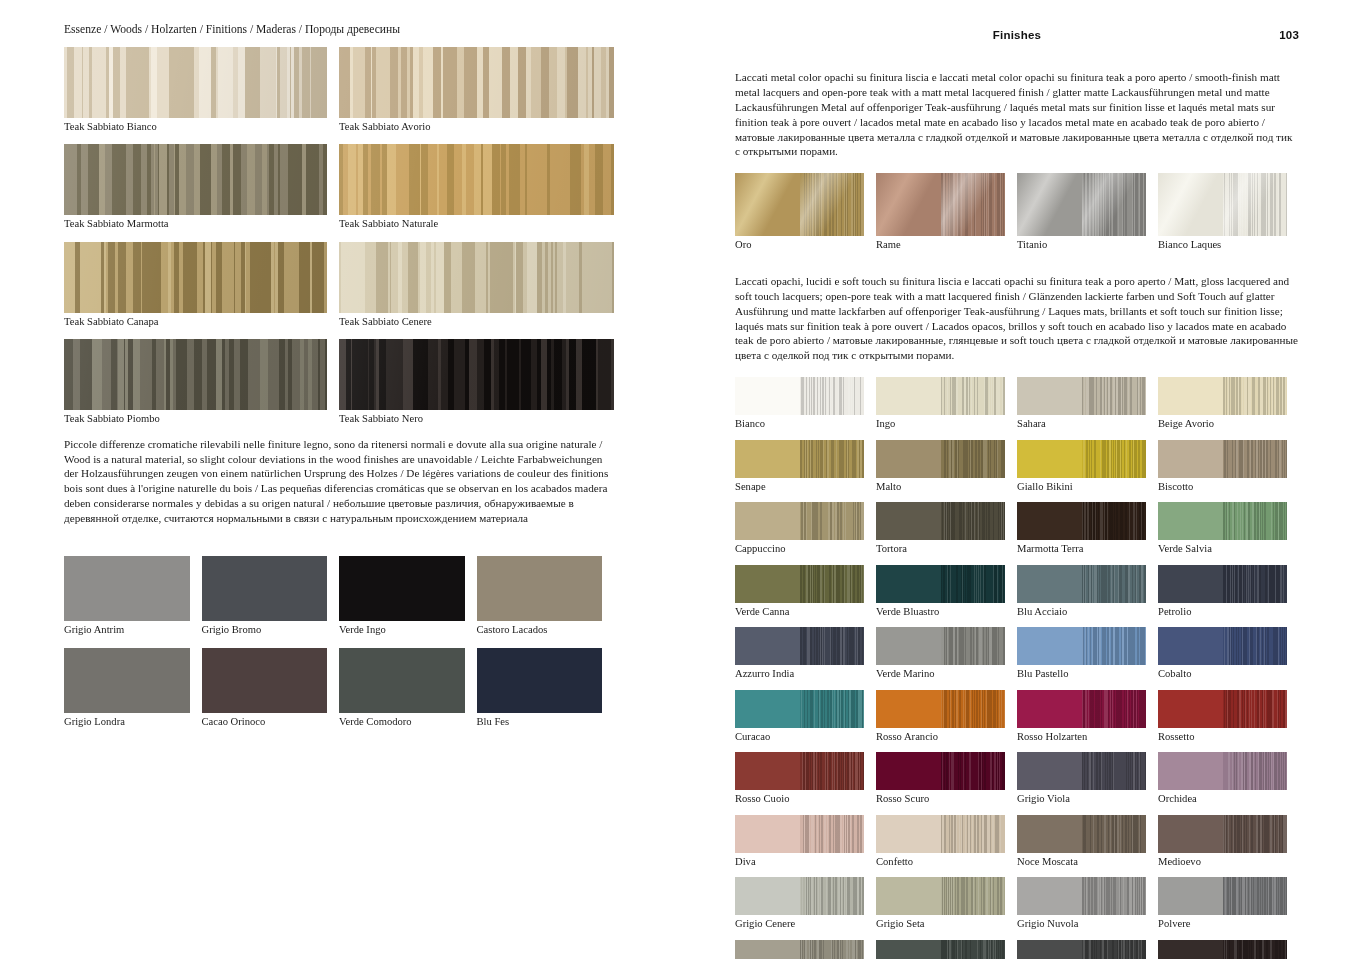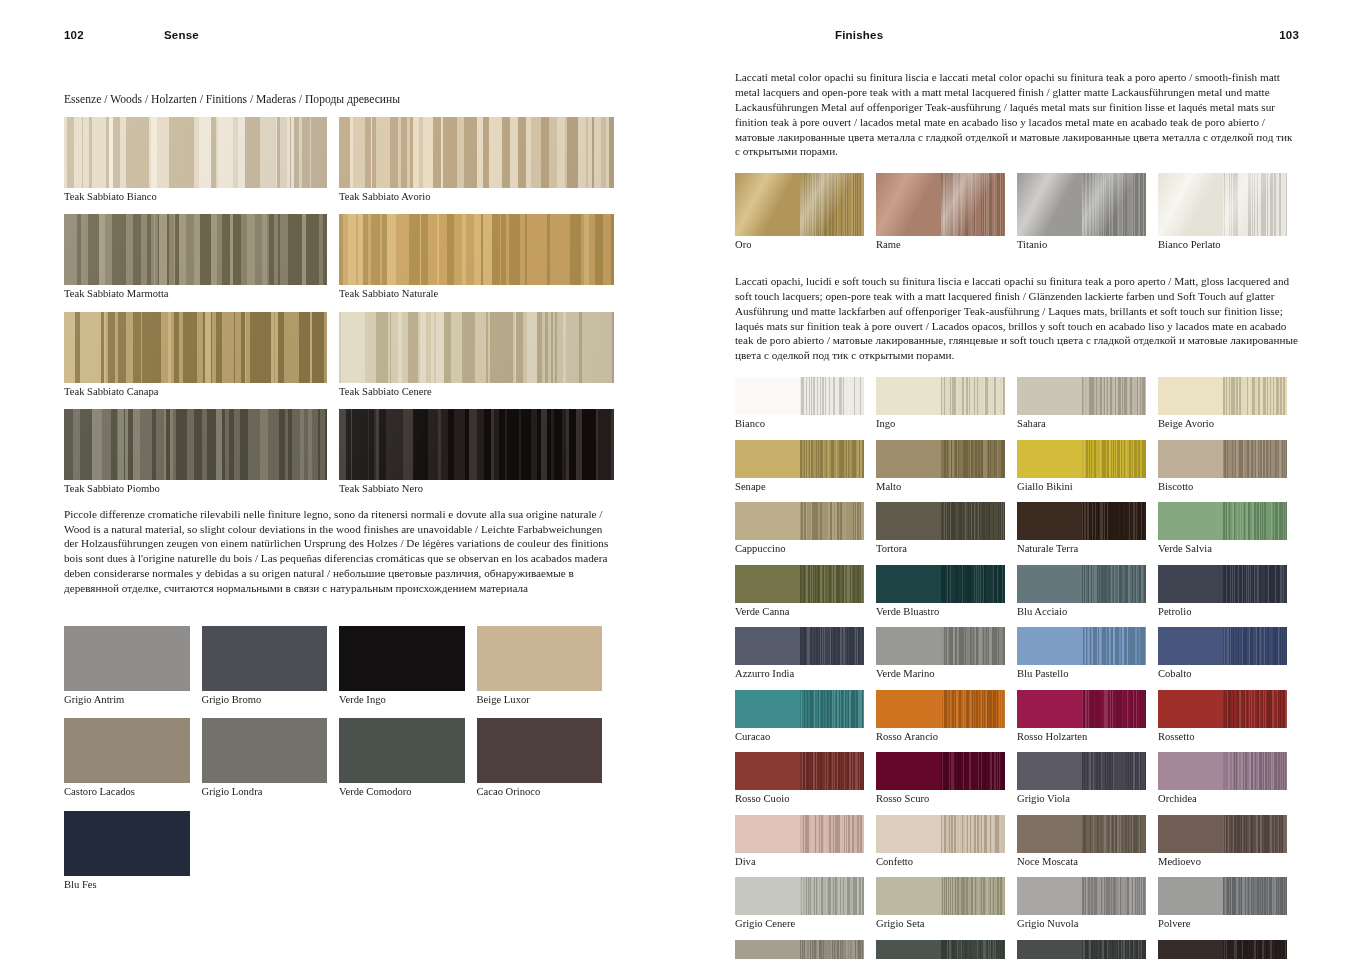--- a/index.html
+++ b/index.html
@@ -18,21 +18,21 @@
 
   
   .runhead{
     height:70px;display:flex;align-items:center;
     font-family:"Liberation Sans", sans-serif;
     font-weight:bold;font-size:11.5px;letter-spacing:.2px;
     color:#111;
   }
   .runhead .folio{width:100px;}
   .runhead .title{flex:1;text-align:left;}
-  .runhead.right .title{flex:1;text-align:left;padding-right:0;}
+  .runhead.right .title{flex:1;text-align:center;padding-right:0;}
   .runhead.right .folio{width:100px;text-align:right;}
 
   
   .section-label{
     font-size:11.6px;line-height:1.35;margin:0 0 9px 0;
   }
   .para{
     font-size:11.2px;line-height:1.33;text-align:left;margin:0;
     hyphens:none;
   }
@@ -76,24 +76,20 @@
   .gap-m{height:22px;}
   .gap-l{height:30px;}
 </style>
 </head>
 <body>
 
 <div class="spread">
 
   <div class="page page-left">
 
-    <div class="runhead">
-      <span class="folio">102</span>
-      <span class="title">Sense</span>
-    </div>
 
     <div class="gap-m"></div>
 
     <p class="section-label">Essenze / Woods / Holzarten / Finitions / Maderas / Породы древесины</p>
 
     <div class="grid wood-grid">
         <div class="cell">
           <div class="wood-chip" style="background: linear-gradient(90deg, rgb(230, 220, 201) 0%, rgb(230, 220, 201) 1.03%, rgb(203, 189, 162) 1.03%, rgb(203, 189, 162) 3.3%, rgb(203, 189, 162) 3.3%, rgb(203, 189, 162) 3.83%, rgb(230, 220, 201) 3.83%, rgb(230, 220, 201) 6.69%, rgb(203, 189, 162) 6.69%, rgb(203, 189, 162) 7.4%, rgb(230, 220, 201) 7.4%, rgb(230, 220, 201) 9.61%, rgb(203, 189, 162) 9.61%, rgb(203, 189, 162) 10.82%, rgb(230, 220, 201) 10.82%, rgb(230, 220, 201) 13.76%, rgb(230, 220, 201) 13.76%, rgb(230, 220, 201) 15.98%, rgb(203, 189, 162) 15.98%, rgb(203, 189, 162) 17.07%, rgb(242, 235, 221) 17.07%, rgb(242, 235, 221) 18.79%, rgb(203, 189, 162) 18.79%, rgb(203, 189, 162) 19.49%, rgb(203, 189, 162) 19.49%, rgb(203, 189, 162) 21.29%, rgb(230, 220, 201) 21.29%, rgb(230, 220, 201) 23.7%, rgb(203, 189, 162) 23.7%, rgb(203, 189, 162) 26.65%, rgb(203, 189, 162) 26.65%, rgb(203, 189, 162) 29.6%, rgb(203, 189, 162) 29.6%, rgb(203, 189, 162) 32.33%, rgb(230, 220, 201) 32.33%, rgb(230, 220, 201) 33.14%, rgb(242, 235, 221) 33.14%, rgb(242, 235, 221) 35.47%, rgb(230, 220, 201) 35.47%, rgb(230, 220, 201) 37.58%, rgb(230, 220, 201) 37.58%, rgb(230, 220, 201) 39.92%, rgb(203, 189, 162) 39.92%, rgb(203, 189, 162) 42.59%, rgb(203, 189, 162) 42.59%, rgb(203, 189, 162) 45.41%, rgb(203, 189, 162) 45.41%, rgb(203, 189, 162) 46.48%, rgb(203, 189, 162) 46.48%, rgb(203, 189, 162) 47.31%, rgb(203, 189, 162) 47.31%, rgb(203, 189, 162) 49.37%, rgb(230, 220, 201) 49.37%, rgb(230, 220, 201) 51.22%, rgb(242, 235, 221) 51.22%, rgb(242, 235, 221) 52.51%, rgb(242, 235, 221) 52.51%, rgb(242, 235, 221) 55.43%, rgb(242, 235, 221) 55.43%, rgb(242, 235, 221) 55.86%, rgb(203, 189, 162) 55.86%, rgb(203, 189, 162) 57.75%, rgb(230, 220, 201) 57.75%, rgb(230, 220, 201) 58.52%, rgb(242, 235, 221) 58.52%, rgb(242, 235, 221) 60.71%, rgb(242, 235, 221) 60.71%, rgb(242, 235, 221) 63.01%, rgb(242, 235, 221) 63.01%, rgb(242, 235, 221) 64.14%, rgb(230, 220, 201) 64.14%, rgb(230, 220, 201) 65.97%, rgb(242, 235, 221) 65.97%, rgb(242, 235, 221) 68.71%, rgb(203, 189, 162) 68.71%, rgb(203, 189, 162) 71.49%, rgb(203, 189, 162) 71.49%, rgb(203, 189, 162) 74.49%, rgb(230, 220, 201) 74.49%, rgb(230, 220, 201) 77.48%, rgb(230, 220, 201) 77.48%, rgb(230, 220, 201) 79.91%, rgb(230, 220, 201) 79.91%, rgb(230, 220, 201) 80.44%, rgb(242, 235, 221) 80.44%, rgb(242, 235, 221) 81.09%, rgb(203, 189, 162) 81.09%, rgb(203, 189, 162) 81.68%, rgb(203, 189, 162) 81.68%, rgb(203, 189, 162) 82.23%, rgb(230, 220, 201) 82.23%, rgb(230, 220, 201) 84.69%, rgb(242, 235, 221) 84.69%, rgb(242, 235, 221) 85.9%, rgb(203, 189, 162) 85.9%, rgb(203, 189, 162) 86.31%, rgb(242, 235, 221) 86.31%, rgb(242, 235, 221) 87.28%, rgb(203, 189, 162) 87.28%, rgb(203, 189, 162) 89.25%, rgb(230, 220, 201) 89.25%, rgb(230, 220, 201) 90.59%, rgb(203, 189, 162) 90.59%, rgb(203, 189, 162) 93.41%, rgb(230, 220, 201) 93.41%, rgb(230, 220, 201) 93.97%, rgb(203, 189, 162) 93.97%, rgb(203, 189, 162) 94.81%, rgb(203, 189, 162) 94.81%, rgb(203, 189, 162) 97.61%, rgb(203, 189, 162) 97.61%, rgb(203, 189, 162) 100%) rgb(230, 220, 201);">
             <div style="position: absolute; inset: 0px; background: linear-gradient(100deg, rgba(255, 255, 255, 0.1), rgba(255, 255, 255, 0) 40%, rgba(0, 0, 0, 0.07));"></div>
           </div>
@@ -155,38 +151,34 @@
         </div>
         <div class="cell">
           <div class="fenix-chip" style="background: rgb(75, 78, 83);"></div>
           <div class="cap">Grigio Bromo</div>
         </div>
         <div class="cell">
           <div class="fenix-chip" style="background: rgb(18, 16, 17);"></div>
           <div class="cap">Verde Ingo</div>
         </div>
         <div class="cell">
-          <div class="fenix-chip" style="background: rgb(201, 180, 147);"></div>
-          <div class="cap">Beige Luxor</div>
-        </div>
-        <div class="cell">
           <div class="fenix-chip" style="background: rgb(147, 136, 117);"></div>
           <div class="cap">Castoro Lacados</div>
         </div>
         <div class="cell">
           <div class="fenix-chip" style="background: rgb(116, 114, 109);"></div>
           <div class="cap">Grigio Londra</div>
         </div>
         <div class="cell">
+          <div class="fenix-chip" style="background: rgb(78, 64, 63);"></div>
+          <div class="cap">Cacao Orinoco</div>
+        </div>
+        <div class="cell">
           <div class="fenix-chip" style="background: rgb(75, 81, 77);"></div>
           <div class="cap">Verde Comodoro</div>
-        </div>
-        <div class="cell">
-          <div class="fenix-chip" style="background: rgb(78, 64, 63);"></div>
-          <div class="cap">Cacao Orinoco</div>
         </div>
         <div class="cell">
           <div class="fenix-chip" style="background: rgb(35, 42, 60);"></div>
           <div class="cap">Blu Fes</div>
         </div>
       </div>
   </div>
 
   <div class="page page-right">
 
@@ -220,21 +212,21 @@
             <div class="half-l" style="background: linear-gradient(118deg, rgb(154, 153, 149) 0%, rgb(207, 206, 203) 34%, rgb(154, 153, 149) 62%, rgb(154, 153, 149) 100%);"></div>
             <div class="half-r" style="background-color: rgb(143, 142, 138); background-image: linear-gradient(118deg, rgba(255, 255, 255, 0) 0%, rgba(255, 255, 255, 0.45) 28%, rgba(255, 255, 255, 0) 58%), linear-gradient(90deg, rgba(255, 255, 255, 0.12) 0%, rgba(255, 255, 255, 0.12) 1.58%, rgba(0, 0, 0, 0) 1.58%, rgba(0, 0, 0, 0) 3.4%, rgba(0, 0, 0, 0.14) 3.4%, rgba(0, 0, 0, 0.14) 5.07%, rgba(255, 255, 255, 0.12) 5.07%, rgba(255, 255, 255, 0.12) 6.1%, rgba(0, 0, 0, 0.14) 6.1%, rgba(0, 0, 0, 0.14) 7%, rgba(255, 255, 255, 0.12) 7%, rgba(255, 255, 255, 0.12) 7.85%, rgba(0, 0, 0, 0.14) 7.85%, rgba(0, 0, 0, 0.14) 9.21%, rgba(0, 0, 0, 0.14) 9.21%, rgba(0, 0, 0, 0.14) 9.85%, rgba(0, 0, 0, 0.14) 9.85%, rgba(0, 0, 0, 0.14) 10.8%, rgba(255, 255, 255, 0.12) 10.8%, rgba(255, 255, 255, 0.12) 12.24%, rgba(0, 0, 0, 0) 12.24%, rgba(0, 0, 0, 0) 14.02%, rgba(0, 0, 0, 0.14) 14.02%, rgba(0, 0, 0, 0.14) 15.53%, rgba(0, 0, 0, 0.14) 15.53%, rgba(0, 0, 0, 0.14) 16.38%, rgba(0, 0, 0, 0) 16.38%, rgba(0, 0, 0, 0) 17.27%, rgba(255, 255, 255, 0.12) 17.27%, rgba(255, 255, 255, 0.12) 19%, rgba(0, 0, 0, 0.14) 19%, rgba(0, 0, 0, 0.14) 20.15%, rgba(255, 255, 255, 0.12) 20.15%, rgba(255, 255, 255, 0.12) 21.81%, rgba(0, 0, 0, 0) 21.81%, rgba(0, 0, 0, 0) 22.82%, rgba(0, 0, 0, 0.14) 22.82%, rgba(0, 0, 0, 0.14) 24.16%, rgba(0, 0, 0, 0) 24.16%, rgba(0, 0, 0, 0) 24.98%, rgba(255, 255, 255, 0.12) 24.98%, rgba(255, 255, 255, 0.12) 25.83%, rgba(0, 0, 0, 0) 25.83%, rgba(0, 0, 0, 0) 26.83%, rgba(0, 0, 0, 0.14) 26.83%, rgba(0, 0, 0, 0.14) 27.84%, rgba(0, 0, 0, 0) 27.84%, rgba(0, 0, 0, 0) 29.83%, rgba(0, 0, 0, 0) 29.83%, rgba(0, 0, 0, 0) 31.23%, rgba(0, 0, 0, 0.14) 31.23%, rgba(0, 0, 0, 0.14) 32.55%, rgba(0, 0, 0, 0.14) 32.55%, rgba(0, 0, 0, 0.14) 33.47%, rgba(255, 255, 255, 0.12) 33.47%, rgba(255, 255, 255, 0.12) 34.23%, rgba(0, 0, 0, 0) 34.23%, rgba(0, 0, 0, 0) 35.02%, rgba(0, 0, 0, 0.14) 35.02%, rgba(0, 0, 0, 0.14) 35.87%, rgba(0, 0, 0, 0) 35.87%, rgba(0, 0, 0, 0) 36.79%, rgba(255, 255, 255, 0.12) 36.79%, rgba(255, 255, 255, 0.12) 38.12%, rgba(0, 0, 0, 0.14) 38.12%, rgba(0, 0, 0, 0.14) 39.28%, rgba(0, 0, 0, 0.14) 39.28%, rgba(0, 0, 0, 0.14) 40.98%, rgba(0, 0, 0, 0.14) 40.98%, rgba(0, 0, 0, 0.14) 42.06%, rgba(255, 255, 255, 0.12) 42.06%, rgba(255, 255, 255, 0.12) 43.87%, rgba(0, 0, 0, 0.14) 43.87%, rgba(0, 0, 0, 0.14) 44.75%, rgba(0, 0, 0, 0.14) 44.75%, rgba(0, 0, 0, 0.14) 45.7%, rgba(0, 0, 0, 0) 45.7%, rgba(0, 0, 0, 0) 46.7%, rgba(255, 255, 255, 0.12) 46.7%, rgba(255, 255, 255, 0.12) 47.39%, rgba(255, 255, 255, 0.12) 47.39%, rgba(255, 255, 255, 0.12) 48.27%, rgba(0, 0, 0, 0.14) 48.27%, rgba(0, 0, 0, 0.14) 49.61%, rgba(0, 0, 0, 0.14) 49.61%, rgba(0, 0, 0, 0.14) 50.89%, rgba(0, 0, 0, 0.14) 50.89%, rgba(0, 0, 0, 0.14) 52.15%, rgba(0, 0, 0, 0.14) 52.15%, rgba(0, 0, 0, 0.14) 52.64%, rgba(0, 0, 0, 0.14) 52.64%, rgba(0, 0, 0, 0.14) 53.37%, rgba(0, 0, 0, 0.14) 53.37%, rgba(0, 0, 0, 0.14) 54.1%, rgba(0, 0, 0, 0) 54.1%, rgba(0, 0, 0, 0) 55.54%, rgba(255, 255, 255, 0.12) 55.54%, rgba(255, 255, 255, 0.12) 57.08%, rgba(0, 0, 0, 0.14) 57.08%, rgba(0, 0, 0, 0.14) 57.71%, rgba(0, 0, 0, 0) 57.71%, rgba(0, 0, 0, 0) 59.67%, rgba(0, 0, 0, 0) 59.67%, rgba(0, 0, 0, 0) 60.53%, rgba(0, 0, 0, 0) 60.53%, rgba(0, 0, 0, 0) 62.48%, rgba(255, 255, 255, 0.12) 62.48%, rgba(255, 255, 255, 0.12) 63.93%, rgba(0, 0, 0, 0.14) 63.93%, rgba(0, 0, 0, 0.14) 65.56%, rgba(0, 0, 0, 0) 65.56%, rgba(0, 0, 0, 0) 66.83%, rgba(0, 0, 0, 0) 66.83%, rgba(0, 0, 0, 0) 67.72%, rgba(0, 0, 0, 0.14) 67.72%, rgba(0, 0, 0, 0.14) 68.54%, rgba(0, 0, 0, 0.14) 68.54%, rgba(0, 0, 0, 0.14) 70.37%, rgba(0, 0, 0, 0) 70.37%, rgba(0, 0, 0, 0) 72.17%, rgba(0, 0, 0, 0) 72.17%, rgba(0, 0, 0, 0) 73.53%, rgba(0, 0, 0, 0) 73.53%, rgba(0, 0, 0, 0) 74.6%, rgba(0, 0, 0, 0) 74.6%, rgba(0, 0, 0, 0) 75.93%, rgba(0, 0, 0, 0) 75.93%, rgba(0, 0, 0, 0) 77.89%, rgba(255, 255, 255, 0.12) 77.89%, rgba(255, 255, 255, 0.12) 79.83%, rgba(0, 0, 0, 0.14) 79.83%, rgba(0, 0, 0, 0.14) 80.35%, rgba(0, 0, 0, 0.14) 80.35%, rgba(0, 0, 0, 0.14) 81.94%, rgba(255, 255, 255, 0.12) 81.94%, rgba(255, 255, 255, 0.12) 83.07%, rgba(0, 0, 0, 0.14) 83.07%, rgba(0, 0, 0, 0.14) 85.02%, rgba(0, 0, 0, 0.14) 85.02%, rgba(0, 0, 0, 0.14) 87.01%, rgba(0, 0, 0, 0.14) 87.01%, rgba(0, 0, 0, 0.14) 87.54%, rgba(0, 0, 0, 0) 87.54%, rgba(0, 0, 0, 0) 88.52%, rgba(0, 0, 0, 0) 88.52%, rgba(0, 0, 0, 0) 89.17%, rgba(255, 255, 255, 0.12) 89.17%, rgba(255, 255, 255, 0.12) 91%, rgba(0, 0, 0, 0.14) 91%, rgba(0, 0, 0, 0.14) 92.22%, rgba(0, 0, 0, 0.14) 92.22%, rgba(0, 0, 0, 0.14) 93.33%, rgba(0, 0, 0, 0.14) 93.33%, rgba(0, 0, 0, 0.14) 95.08%, rgba(255, 255, 255, 0.12) 95.08%, rgba(255, 255, 255, 0.12) 96.19%, rgba(0, 0, 0, 0.14) 96.19%, rgba(0, 0, 0, 0.14) 98.02%, rgba(0, 0, 0, 0.14) 98.02%, rgba(0, 0, 0, 0.14) 98.91%, rgba(0, 0, 0, 0.14) 98.91%, rgba(0, 0, 0, 0.14) 99.75%, rgba(255, 255, 255, 0.12) 99.75%, rgba(255, 255, 255, 0.12) 100%);"></div>
           </div>
           <div class="cap">Titanio</div>
         </div>
         <div class="cell">
           <div class="metal-chip" style="box-shadow: rgb(210, 208, 200) 0px 0px 0px 1px inset;">
             <div class="half-l" style="background: linear-gradient(118deg, rgb(229, 227, 216) 0%, rgb(247, 246, 239) 34%, rgb(229, 227, 216) 62%, rgb(229, 227, 216) 100%);"></div>
             <div class="half-r" style="background-color: rgb(233, 231, 221); background-image: linear-gradient(118deg, rgba(255, 255, 255, 0) 0%, rgba(255, 255, 255, 0.45) 28%, rgba(255, 255, 255, 0) 58%), linear-gradient(90deg, rgba(0, 0, 0, 0) 0%, rgba(0, 0, 0, 0) 1.96%, rgba(0, 0, 0, 0.14) 1.96%, rgba(0, 0, 0, 0.14) 3.34%, rgba(0, 0, 0, 0) 3.34%, rgba(0, 0, 0, 0) 4.28%, rgba(0, 0, 0, 0) 4.28%, rgba(0, 0, 0, 0) 5.68%, rgba(0, 0, 0, 0.14) 5.68%, rgba(0, 0, 0, 0.14) 6.32%, rgba(0, 0, 0, 0) 6.32%, rgba(0, 0, 0, 0) 7.38%, rgba(255, 255, 255, 0.12) 7.38%, rgba(255, 255, 255, 0.12) 8.45%, rgba(0, 0, 0, 0) 8.45%, rgba(0, 0, 0, 0) 9.03%, rgba(0, 0, 0, 0.14) 9.03%, rgba(0, 0, 0, 0.14) 9.8%, rgba(0, 0, 0, 0.14) 9.8%, rgba(0, 0, 0, 0.14) 11.29%, rgba(0, 0, 0, 0) 11.29%, rgba(0, 0, 0, 0) 12.49%, rgba(0, 0, 0, 0.14) 12.49%, rgba(0, 0, 0, 0.14) 13.76%, rgba(0, 0, 0, 0.14) 13.76%, rgba(0, 0, 0, 0.14) 14.55%, rgba(0, 0, 0, 0) 14.55%, rgba(0, 0, 0, 0) 16.07%, rgba(0, 0, 0, 0.14) 16.07%, rgba(0, 0, 0, 0.14) 16.9%, rgba(0, 0, 0, 0.14) 16.9%, rgba(0, 0, 0, 0.14) 18.37%, rgba(0, 0, 0, 0) 18.37%, rgba(0, 0, 0, 0) 19.24%, rgba(0, 0, 0, 0.14) 19.24%, rgba(0, 0, 0, 0.14) 21.21%, rgba(0, 0, 0, 0.14) 21.21%, rgba(0, 0, 0, 0.14) 22.67%, rgba(0, 0, 0, 0.14) 22.67%, rgba(0, 0, 0, 0.14) 23.09%, rgba(0, 0, 0, 0.14) 23.09%, rgba(0, 0, 0, 0.14) 23.97%, rgba(255, 255, 255, 0.12) 23.97%, rgba(255, 255, 255, 0.12) 25.01%, rgba(0, 0, 0, 0) 25.01%, rgba(0, 0, 0, 0) 26.36%, rgba(0, 0, 0, 0) 26.36%, rgba(0, 0, 0, 0) 27.31%, rgba(255, 255, 255, 0.12) 27.31%, rgba(255, 255, 255, 0.12) 28.07%, rgba(0, 0, 0, 0) 28.07%, rgba(0, 0, 0, 0) 29.22%, rgba(0, 0, 0, 0.14) 29.22%, rgba(0, 0, 0, 0.14) 30%, rgba(255, 255, 255, 0.12) 30%, rgba(255, 255, 255, 0.12) 30.68%, rgba(0, 0, 0, 0) 30.68%, rgba(0, 0, 0, 0) 32.52%, rgba(0, 0, 0, 0) 32.52%, rgba(0, 0, 0, 0) 33.81%, rgba(255, 255, 255, 0.12) 33.81%, rgba(255, 255, 255, 0.12) 35.71%, rgba(0, 0, 0, 0.14) 35.71%, rgba(0, 0, 0, 0.14) 36.6%, rgba(0, 0, 0, 0) 36.6%, rgba(0, 0, 0, 0) 37.74%, rgba(255, 255, 255, 0.12) 37.74%, rgba(255, 255, 255, 0.12) 38.58%, rgba(0, 0, 0, 0.14) 38.58%, rgba(0, 0, 0, 0.14) 39.88%, rgba(0, 0, 0, 0) 39.88%, rgba(0, 0, 0, 0) 41.06%, rgba(0, 0, 0, 0.14) 41.06%, rgba(0, 0, 0, 0.14) 41.9%, rgba(0, 0, 0, 0.14) 41.9%, rgba(0, 0, 0, 0.14) 43.7%, rgba(0, 0, 0, 0) 43.7%, rgba(0, 0, 0, 0) 45%, rgba(0, 0, 0, 0.14) 45%, rgba(0, 0, 0, 0.14) 45.47%, rgba(0, 0, 0, 0.14) 45.47%, rgba(0, 0, 0, 0.14) 46.61%, rgba(0, 0, 0, 0) 46.61%, rgba(0, 0, 0, 0) 48.14%, rgba(0, 0, 0, 0.14) 48.14%, rgba(0, 0, 0, 0.14) 49.3%, rgba(0, 0, 0, 0) 49.3%, rgba(0, 0, 0, 0) 50.85%, rgba(0, 0, 0, 0) 50.85%, rgba(0, 0, 0, 0) 52.78%, rgba(0, 0, 0, 0.14) 52.78%, rgba(0, 0, 0, 0.14) 54.44%, rgba(255, 255, 255, 0.12) 54.44%, rgba(255, 255, 255, 0.12) 54.89%, rgba(255, 255, 255, 0.12) 54.89%, rgba(255, 255, 255, 0.12) 55.93%, rgba(0, 0, 0, 0) 55.93%, rgba(0, 0, 0, 0) 56.64%, rgba(0, 0, 0, 0) 56.64%, rgba(0, 0, 0, 0) 57.61%, rgba(0, 0, 0, 0) 57.61%, rgba(0, 0, 0, 0) 59.38%, rgba(0, 0, 0, 0) 59.38%, rgba(0, 0, 0, 0) 59.88%, rgba(0, 0, 0, 0.14) 59.88%, rgba(0, 0, 0, 0.14) 60.73%, rgba(0, 0, 0, 0.14) 60.73%, rgba(0, 0, 0, 0.14) 61.99%, rgba(0, 0, 0, 0.14) 61.99%, rgba(0, 0, 0, 0.14) 63.53%, rgba(0, 0, 0, 0.14) 63.53%, rgba(0, 0, 0, 0.14) 64.99%, rgba(0, 0, 0, 0.14) 64.99%, rgba(0, 0, 0, 0.14) 66.6%, rgba(255, 255, 255, 0.12) 66.6%, rgba(255, 255, 255, 0.12) 67.19%, rgba(0, 0, 0, 0) 67.19%, rgba(0, 0, 0, 0) 67.96%, rgba(255, 255, 255, 0.12) 67.96%, rgba(255, 255, 255, 0.12) 68.64%, rgba(0, 0, 0, 0.14) 68.64%, rgba(0, 0, 0, 0.14) 70.58%, rgba(255, 255, 255, 0.12) 70.58%, rgba(255, 255, 255, 0.12) 71.36%, rgba(0, 0, 0, 0) 71.36%, rgba(0, 0, 0, 0) 72.35%, rgba(0, 0, 0, 0) 72.35%, rgba(0, 0, 0, 0) 73.77%, rgba(0, 0, 0, 0.14) 73.77%, rgba(0, 0, 0, 0.14) 75.59%, rgba(0, 0, 0, 0.14) 75.59%, rgba(0, 0, 0, 0.14) 76.49%, rgba(0, 0, 0, 0.14) 76.49%, rgba(0, 0, 0, 0.14) 77.32%, rgba(0, 0, 0, 0.14) 77.32%, rgba(0, 0, 0, 0.14) 78.15%, rgba(0, 0, 0, 0) 78.15%, rgba(0, 0, 0, 0) 79.6%, rgba(0, 0, 0, 0.14) 79.6%, rgba(0, 0, 0, 0.14) 81.44%, rgba(0, 0, 0, 0.14) 81.44%, rgba(0, 0, 0, 0.14) 83.07%, rgba(0, 0, 0, 0) 83.07%, rgba(0, 0, 0, 0) 84.55%, rgba(0, 0, 0, 0) 84.55%, rgba(0, 0, 0, 0) 85.84%, rgba(255, 255, 255, 0.12) 85.84%, rgba(255, 255, 255, 0.12) 87.34%, rgba(0, 0, 0, 0.14) 87.34%, rgba(0, 0, 0, 0.14) 88.42%, rgba(255, 255, 255, 0.12) 88.42%, rgba(255, 255, 255, 0.12) 88.99%, rgba(0, 0, 0, 0.14) 88.99%, rgba(0, 0, 0, 0.14) 90.28%, rgba(0, 0, 0, 0) 90.28%, rgba(0, 0, 0, 0) 91.53%, rgba(0, 0, 0, 0) 91.53%, rgba(0, 0, 0, 0) 92.18%, rgba(0, 0, 0, 0) 92.18%, rgba(0, 0, 0, 0) 93.8%, rgba(0, 0, 0, 0) 93.8%, rgba(0, 0, 0, 0) 95.05%, rgba(0, 0, 0, 0) 95.05%, rgba(0, 0, 0, 0) 96.29%, rgba(0, 0, 0, 0) 96.29%, rgba(0, 0, 0, 0) 97.35%, rgba(0, 0, 0, 0) 97.35%, rgba(0, 0, 0, 0) 97.99%, rgba(0, 0, 0, 0.14) 97.99%, rgba(0, 0, 0, 0.14) 99.84%, rgba(255, 255, 255, 0.12) 99.84%, rgba(255, 255, 255, 0.12) 100%);"></div>
           </div>
-          <div class="cap">Bianco Perlato</div>
+          <div class="cap">Bianco Laques</div>
         </div>
       </div>
 
     <div class="gap-m"></div>
 
     <p class="para">Laccati opachi, lucidi e soft touch su finitura liscia e laccati opachi su finitura teak a poro aperto / Matt, gloss lacquered and soft touch lacquers; open-pore teak with a matt lacquered finish / Glänzenden lackierte farben und Soft Touch auf glatter Ausführung und matte lackfarben auf offenporiger Teak-ausführung / Laques mats, brillants et soft touch sur finition lisse; laqués mats sur finition teak à pore ouvert / Lacados opacos, brillos y soft touch en acabado liso y lacados mate en acabado teak de poro abierto / матовые лакированные, глянцевые и soft touch цвета с гладкой отделкой и матовые лакированные цвета с оделкой под тик с открытыми порами.</p>
 
     <div class="gap-s"></div>
 
     <div class="grid lacq-grid">
@@ -306,21 +298,21 @@
             <div class="half-l" style="background: rgb(95, 90, 76);"></div>
             <div class="half-r" style="background-color: rgb(78, 74, 60); background-image: linear-gradient(90deg, rgba(0, 0, 0, 0) 0%, rgba(0, 0, 0, 0) 1.53%, rgba(0, 0, 0, 0.16) 1.53%, rgba(0, 0, 0, 0.16) 2.92%, rgba(0, 0, 0, 0) 2.92%, rgba(0, 0, 0, 0) 4.72%, rgba(255, 255, 255, 0.13) 4.72%, rgba(255, 255, 255, 0.13) 6.37%, rgba(0, 0, 0, 0.16) 6.37%, rgba(0, 0, 0, 0.16) 7.62%, rgba(255, 255, 255, 0.13) 7.62%, rgba(255, 255, 255, 0.13) 9.46%, rgba(0, 0, 0, 0) 9.46%, rgba(0, 0, 0, 0) 10.14%, rgba(0, 0, 0, 0.16) 10.14%, rgba(0, 0, 0, 0.16) 11%, rgba(0, 0, 0, 0) 11%, rgba(0, 0, 0, 0) 11.75%, rgba(0, 0, 0, 0.16) 11.75%, rgba(0, 0, 0, 0.16) 12.53%, rgba(0, 0, 0, 0.16) 12.53%, rgba(0, 0, 0, 0.16) 13.37%, rgba(0, 0, 0, 0) 13.37%, rgba(0, 0, 0, 0) 14.77%, rgba(255, 255, 255, 0.13) 14.77%, rgba(255, 255, 255, 0.13) 16.37%, rgba(0, 0, 0, 0.16) 16.37%, rgba(0, 0, 0, 0.16) 17%, rgba(0, 0, 0, 0) 17%, rgba(0, 0, 0, 0) 17.94%, rgba(0, 0, 0, 0.16) 17.94%, rgba(0, 0, 0, 0.16) 19.39%, rgba(0, 0, 0, 0.16) 19.39%, rgba(0, 0, 0, 0.16) 21.28%, rgba(0, 0, 0, 0) 21.28%, rgba(0, 0, 0, 0) 23.08%, rgba(0, 0, 0, 0) 23.08%, rgba(0, 0, 0, 0) 23.63%, rgba(0, 0, 0, 0.16) 23.63%, rgba(0, 0, 0, 0.16) 24.19%, rgba(0, 0, 0, 0) 24.19%, rgba(0, 0, 0, 0) 25.85%, rgba(255, 255, 255, 0.13) 25.85%, rgba(255, 255, 255, 0.13) 26.93%, rgba(0, 0, 0, 0) 26.93%, rgba(0, 0, 0, 0) 27.7%, rgba(255, 255, 255, 0.13) 27.7%, rgba(255, 255, 255, 0.13) 28.89%, rgba(0, 0, 0, 0.16) 28.89%, rgba(0, 0, 0, 0.16) 29.83%, rgba(0, 0, 0, 0.16) 29.83%, rgba(0, 0, 0, 0.16) 31.32%, rgba(0, 0, 0, 0.16) 31.32%, rgba(0, 0, 0, 0.16) 31.75%, rgba(0, 0, 0, 0.16) 31.75%, rgba(0, 0, 0, 0.16) 32.26%, rgba(0, 0, 0, 0) 32.26%, rgba(0, 0, 0, 0) 33.12%, rgba(0, 0, 0, 0) 33.12%, rgba(0, 0, 0, 0) 34.96%, rgba(0, 0, 0, 0.16) 34.96%, rgba(0, 0, 0, 0.16) 36.33%, rgba(0, 0, 0, 0) 36.33%, rgba(0, 0, 0, 0) 37.38%, rgba(0, 0, 0, 0) 37.38%, rgba(0, 0, 0, 0) 37.8%, rgba(255, 255, 255, 0.13) 37.8%, rgba(255, 255, 255, 0.13) 38.53%, rgba(0, 0, 0, 0) 38.53%, rgba(0, 0, 0, 0) 40.39%, rgba(0, 0, 0, 0) 40.39%, rgba(0, 0, 0, 0) 41.63%, rgba(0, 0, 0, 0.16) 41.63%, rgba(0, 0, 0, 0.16) 42.39%, rgba(0, 0, 0, 0.16) 42.39%, rgba(0, 0, 0, 0.16) 43.7%, rgba(0, 0, 0, 0) 43.7%, rgba(0, 0, 0, 0) 44.29%, rgba(0, 0, 0, 0) 44.29%, rgba(0, 0, 0, 0) 46.02%, rgba(0, 0, 0, 0.16) 46.02%, rgba(0, 0, 0, 0.16) 46.59%, rgba(0, 0, 0, 0.16) 46.59%, rgba(0, 0, 0, 0.16) 47.1%, rgba(255, 255, 255, 0.13) 47.1%, rgba(255, 255, 255, 0.13) 47.83%, rgba(0, 0, 0, 0) 47.83%, rgba(0, 0, 0, 0) 48.47%, rgba(0, 0, 0, 0.16) 48.47%, rgba(0, 0, 0, 0.16) 49.08%, rgba(0, 0, 0, 0.16) 49.08%, rgba(0, 0, 0, 0.16) 50.54%, rgba(0, 0, 0, 0.16) 50.54%, rgba(0, 0, 0, 0.16) 51.15%, rgba(255, 255, 255, 0.13) 51.15%, rgba(255, 255, 255, 0.13) 52.7%, rgba(0, 0, 0, 0) 52.7%, rgba(0, 0, 0, 0) 53.51%, rgba(0, 0, 0, 0) 53.51%, rgba(0, 0, 0, 0) 54.88%, rgba(0, 0, 0, 0.16) 54.88%, rgba(0, 0, 0, 0.16) 55.89%, rgba(0, 0, 0, 0) 55.89%, rgba(0, 0, 0, 0) 57.29%, rgba(255, 255, 255, 0.13) 57.29%, rgba(255, 255, 255, 0.13) 57.75%, rgba(255, 255, 255, 0.13) 57.75%, rgba(255, 255, 255, 0.13) 58.93%, rgba(0, 0, 0, 0.16) 58.93%, rgba(0, 0, 0, 0.16) 59.41%, rgba(0, 0, 0, 0.16) 59.41%, rgba(0, 0, 0, 0.16) 61.16%, rgba(0, 0, 0, 0) 61.16%, rgba(0, 0, 0, 0) 62.62%, rgba(0, 0, 0, 0) 62.62%, rgba(0, 0, 0, 0) 63.77%, rgba(0, 0, 0, 0.16) 63.77%, rgba(0, 0, 0, 0.16) 65.11%, rgba(0, 0, 0, 0.16) 65.11%, rgba(0, 0, 0, 0.16) 66.41%, rgba(0, 0, 0, 0.16) 66.41%, rgba(0, 0, 0, 0.16) 67.68%, rgba(0, 0, 0, 0.16) 67.68%, rgba(0, 0, 0, 0.16) 69.3%, rgba(0, 0, 0, 0) 69.3%, rgba(0, 0, 0, 0) 70.02%, rgba(0, 0, 0, 0.16) 70.02%, rgba(0, 0, 0, 0.16) 71.39%, rgba(0, 0, 0, 0.16) 71.39%, rgba(0, 0, 0, 0.16) 72.16%, rgba(0, 0, 0, 0) 72.16%, rgba(0, 0, 0, 0) 74.03%, rgba(0, 0, 0, 0.16) 74.03%, rgba(0, 0, 0, 0.16) 75.21%, rgba(0, 0, 0, 0.16) 75.21%, rgba(0, 0, 0, 0.16) 76.79%, rgba(0, 0, 0, 0) 76.79%, rgba(0, 0, 0, 0) 77.25%, rgba(0, 0, 0, 0) 77.25%, rgba(0, 0, 0, 0) 78.3%, rgba(255, 255, 255, 0.13) 78.3%, rgba(255, 255, 255, 0.13) 78.74%, rgba(0, 0, 0, 0) 78.74%, rgba(0, 0, 0, 0) 79.81%, rgba(0, 0, 0, 0) 79.81%, rgba(0, 0, 0, 0) 80.81%, rgba(0, 0, 0, 0.16) 80.81%, rgba(0, 0, 0, 0.16) 82.44%, rgba(0, 0, 0, 0) 82.44%, rgba(0, 0, 0, 0) 83.22%, rgba(0, 0, 0, 0) 83.22%, rgba(0, 0, 0, 0) 85.04%, rgba(0, 0, 0, 0) 85.04%, rgba(0, 0, 0, 0) 86.08%, rgba(0, 0, 0, 0) 86.08%, rgba(0, 0, 0, 0) 87.74%, rgba(0, 0, 0, 0) 87.74%, rgba(0, 0, 0, 0) 88.15%, rgba(0, 0, 0, 0) 88.15%, rgba(0, 0, 0, 0) 89.15%, rgba(0, 0, 0, 0.16) 89.15%, rgba(0, 0, 0, 0.16) 90.2%, rgba(0, 0, 0, 0) 90.2%, rgba(0, 0, 0, 0) 91.55%, rgba(0, 0, 0, 0.16) 91.55%, rgba(0, 0, 0, 0.16) 92.99%, rgba(255, 255, 255, 0.13) 92.99%, rgba(255, 255, 255, 0.13) 93.66%, rgba(255, 255, 255, 0.13) 93.66%, rgba(255, 255, 255, 0.13) 94.88%, rgba(0, 0, 0, 0.16) 94.88%, rgba(0, 0, 0, 0.16) 96.35%, rgba(255, 255, 255, 0.13) 96.35%, rgba(255, 255, 255, 0.13) 97.98%, rgba(0, 0, 0, 0.16) 97.98%, rgba(0, 0, 0, 0.16) 99.61%, rgba(0, 0, 0, 0) 99.61%, rgba(0, 0, 0, 0) 100%);"></div>
           </div>
           <div class="cap">Tortora</div>
         </div>
         <div class="cell">
           <div class="lacq-chip">
             <div class="half-l" style="background: rgb(58, 42, 32);"></div>
             <div class="half-r" style="background-color: rgb(44, 30, 22); background-image: linear-gradient(90deg, rgba(255, 255, 255, 0.13) 0%, rgba(255, 255, 255, 0.13) 1.78%, rgba(0, 0, 0, 0.16) 1.78%, rgba(0, 0, 0, 0.16) 3.33%, rgba(255, 255, 255, 0.13) 3.33%, rgba(255, 255, 255, 0.13) 4%, rgba(255, 255, 255, 0.13) 4%, rgba(255, 255, 255, 0.13) 5.32%, rgba(255, 255, 255, 0.13) 5.32%, rgba(255, 255, 255, 0.13) 6.96%, rgba(0, 0, 0, 0.16) 6.96%, rgba(0, 0, 0, 0.16) 8.12%, rgba(255, 255, 255, 0.13) 8.12%, rgba(255, 255, 255, 0.13) 8.85%, rgba(255, 255, 255, 0.13) 8.85%, rgba(255, 255, 255, 0.13) 10.32%, rgba(0, 0, 0, 0.16) 10.32%, rgba(0, 0, 0, 0.16) 11.09%, rgba(0, 0, 0, 0.16) 11.09%, rgba(0, 0, 0, 0.16) 12.9%, rgba(0, 0, 0, 0) 12.9%, rgba(0, 0, 0, 0) 13.52%, rgba(0, 0, 0, 0.16) 13.52%, rgba(0, 0, 0, 0.16) 14.73%, rgba(0, 0, 0, 0.16) 14.73%, rgba(0, 0, 0, 0.16) 15.74%, rgba(255, 255, 255, 0.13) 15.74%, rgba(255, 255, 255, 0.13) 16.83%, rgba(0, 0, 0, 0) 16.83%, rgba(0, 0, 0, 0) 17.84%, rgba(0, 0, 0, 0.16) 17.84%, rgba(0, 0, 0, 0.16) 19.67%, rgba(0, 0, 0, 0) 19.67%, rgba(0, 0, 0, 0) 20.35%, rgba(0, 0, 0, 0) 20.35%, rgba(0, 0, 0, 0) 21.04%, rgba(255, 255, 255, 0.13) 21.04%, rgba(255, 255, 255, 0.13) 21.87%, rgba(0, 0, 0, 0.16) 21.87%, rgba(0, 0, 0, 0.16) 22.78%, rgba(0, 0, 0, 0.16) 22.78%, rgba(0, 0, 0, 0.16) 24%, rgba(0, 0, 0, 0) 24%, rgba(0, 0, 0, 0) 25.35%, rgba(0, 0, 0, 0.16) 25.35%, rgba(0, 0, 0, 0.16) 26.56%, rgba(0, 0, 0, 0) 26.56%, rgba(0, 0, 0, 0) 27.91%, rgba(255, 255, 255, 0.13) 27.91%, rgba(255, 255, 255, 0.13) 29.42%, rgba(255, 255, 255, 0.13) 29.42%, rgba(255, 255, 255, 0.13) 30.74%, rgba(255, 255, 255, 0.13) 30.74%, rgba(255, 255, 255, 0.13) 32.28%, rgba(0, 0, 0, 0) 32.28%, rgba(0, 0, 0, 0) 33.8%, rgba(0, 0, 0, 0.16) 33.8%, rgba(0, 0, 0, 0.16) 34.64%, rgba(255, 255, 255, 0.13) 34.64%, rgba(255, 255, 255, 0.13) 35.99%, rgba(0, 0, 0, 0.16) 35.99%, rgba(0, 0, 0, 0.16) 37.15%, rgba(0, 0, 0, 0) 37.15%, rgba(0, 0, 0, 0) 37.92%, rgba(0, 0, 0, 0.16) 37.92%, rgba(0, 0, 0, 0.16) 39.7%, rgba(255, 255, 255, 0.13) 39.7%, rgba(255, 255, 255, 0.13) 40.73%, rgba(0, 0, 0, 0) 40.73%, rgba(0, 0, 0, 0) 41.64%, rgba(0, 0, 0, 0) 41.64%, rgba(0, 0, 0, 0) 42.58%, rgba(0, 0, 0, 0.16) 42.58%, rgba(0, 0, 0, 0.16) 43.12%, rgba(0, 0, 0, 0.16) 43.12%, rgba(0, 0, 0, 0.16) 44.85%, rgba(0, 0, 0, 0.16) 44.85%, rgba(0, 0, 0, 0.16) 46.21%, rgba(0, 0, 0, 0) 46.21%, rgba(0, 0, 0, 0) 47.08%, rgba(0, 0, 0, 0.16) 47.08%, rgba(0, 0, 0, 0.16) 48.33%, rgba(0, 0, 0, 0) 48.33%, rgba(0, 0, 0, 0) 49.18%, rgba(0, 0, 0, 0) 49.18%, rgba(0, 0, 0, 0) 49.89%, rgba(0, 0, 0, 0.16) 49.89%, rgba(0, 0, 0, 0.16) 51.69%, rgba(0, 0, 0, 0) 51.69%, rgba(0, 0, 0, 0) 53.02%, rgba(0, 0, 0, 0.16) 53.02%, rgba(0, 0, 0, 0.16) 54.78%, rgba(0, 0, 0, 0.16) 54.78%, rgba(0, 0, 0, 0.16) 56.16%, rgba(0, 0, 0, 0) 56.16%, rgba(0, 0, 0, 0) 57.53%, rgba(0, 0, 0, 0) 57.53%, rgba(0, 0, 0, 0) 58.17%, rgba(0, 0, 0, 0) 58.17%, rgba(0, 0, 0, 0) 59.62%, rgba(0, 0, 0, 0.16) 59.62%, rgba(0, 0, 0, 0.16) 61.13%, rgba(0, 0, 0, 0.16) 61.13%, rgba(0, 0, 0, 0.16) 62.56%, rgba(0, 0, 0, 0.16) 62.56%, rgba(0, 0, 0, 0.16) 63.87%, rgba(0, 0, 0, 0) 63.87%, rgba(0, 0, 0, 0) 65.25%, rgba(0, 0, 0, 0.16) 65.25%, rgba(0, 0, 0, 0.16) 66.15%, rgba(0, 0, 0, 0) 66.15%, rgba(0, 0, 0, 0) 67.61%, rgba(0, 0, 0, 0.16) 67.61%, rgba(0, 0, 0, 0.16) 68.95%, rgba(0, 0, 0, 0.16) 68.95%, rgba(0, 0, 0, 0.16) 69.59%, rgba(0, 0, 0, 0.16) 69.59%, rgba(0, 0, 0, 0.16) 70.52%, rgba(0, 0, 0, 0) 70.52%, rgba(0, 0, 0, 0) 71.88%, rgba(0, 0, 0, 0) 71.88%, rgba(0, 0, 0, 0) 73.22%, rgba(255, 255, 255, 0.13) 73.22%, rgba(255, 255, 255, 0.13) 74.87%, rgba(0, 0, 0, 0) 74.87%, rgba(0, 0, 0, 0) 75.89%, rgba(0, 0, 0, 0) 75.89%, rgba(0, 0, 0, 0) 77.63%, rgba(0, 0, 0, 0.16) 77.63%, rgba(0, 0, 0, 0.16) 78.24%, rgba(0, 0, 0, 0) 78.24%, rgba(0, 0, 0, 0) 79.56%, rgba(0, 0, 0, 0.16) 79.56%, rgba(0, 0, 0, 0.16) 80.44%, rgba(255, 255, 255, 0.13) 80.44%, rgba(255, 255, 255, 0.13) 82.18%, rgba(0, 0, 0, 0) 82.18%, rgba(0, 0, 0, 0) 83.98%, rgba(0, 0, 0, 0) 83.98%, rgba(0, 0, 0, 0) 84.65%, rgba(255, 255, 255, 0.13) 84.65%, rgba(255, 255, 255, 0.13) 85.63%, rgba(0, 0, 0, 0) 85.63%, rgba(0, 0, 0, 0) 87.31%, rgba(0, 0, 0, 0) 87.31%, rgba(0, 0, 0, 0) 89.19%, rgba(0, 0, 0, 0.16) 89.19%, rgba(0, 0, 0, 0.16) 90.63%, rgba(0, 0, 0, 0.16) 90.63%, rgba(0, 0, 0, 0.16) 91.84%, rgba(255, 255, 255, 0.13) 91.84%, rgba(255, 255, 255, 0.13) 93.69%, rgba(0, 0, 0, 0) 93.69%, rgba(0, 0, 0, 0) 94.49%, rgba(0, 0, 0, 0.16) 94.49%, rgba(0, 0, 0, 0.16) 96.11%, rgba(255, 255, 255, 0.13) 96.11%, rgba(255, 255, 255, 0.13) 96.92%, rgba(0, 0, 0, 0) 96.92%, rgba(0, 0, 0, 0) 98.54%, rgba(0, 0, 0, 0) 98.54%, rgba(0, 0, 0, 0) 99.4%, rgba(0, 0, 0, 0.16) 99.4%, rgba(0, 0, 0, 0.16) 99.91%, rgba(255, 255, 255, 0.13) 99.91%, rgba(255, 255, 255, 0.13) 100%);"></div>
           </div>
-          <div class="cap">Naturale Terra</div>
+          <div class="cap">Marmotta Terra</div>
         </div>
         <div class="cell">
           <div class="lacq-chip">
             <div class="half-l" style="background: rgb(134, 168, 129);"></div>
             <div class="half-r" style="background-color: rgb(116, 154, 112); background-image: linear-gradient(90deg, rgba(255, 255, 255, 0.13) 0%, rgba(255, 255, 255, 0.13) 0.53%, rgba(0, 0, 0, 0.16) 0.53%, rgba(0, 0, 0, 0.16) 2.24%, rgba(0, 0, 0, 0.16) 2.24%, rgba(0, 0, 0, 0.16) 3.29%, rgba(0, 0, 0, 0) 3.29%, rgba(0, 0, 0, 0) 4.27%, rgba(0, 0, 0, 0) 4.27%, rgba(0, 0, 0, 0) 4.79%, rgba(0, 0, 0, 0.16) 4.79%, rgba(0, 0, 0, 0.16) 5.29%, rgba(0, 0, 0, 0.16) 5.29%, rgba(0, 0, 0, 0.16) 6.06%, rgba(255, 255, 255, 0.13) 6.06%, rgba(255, 255, 255, 0.13) 6.64%, rgba(255, 255, 255, 0.13) 6.64%, rgba(255, 255, 255, 0.13) 7.42%, rgba(0, 0, 0, 0) 7.42%, rgba(0, 0, 0, 0) 8.77%, rgba(0, 0, 0, 0.16) 8.77%, rgba(0, 0, 0, 0.16) 9.18%, rgba(0, 0, 0, 0.16) 9.18%, rgba(0, 0, 0, 0.16) 10.2%, rgba(0, 0, 0, 0) 10.2%, rgba(0, 0, 0, 0) 12.1%, rgba(0, 0, 0, 0) 12.1%, rgba(0, 0, 0, 0) 13.66%, rgba(0, 0, 0, 0) 13.66%, rgba(0, 0, 0, 0) 14.74%, rgba(255, 255, 255, 0.13) 14.74%, rgba(255, 255, 255, 0.13) 15.46%, rgba(255, 255, 255, 0.13) 15.46%, rgba(255, 255, 255, 0.13) 16.41%, rgba(0, 0, 0, 0.16) 16.41%, rgba(0, 0, 0, 0.16) 17.51%, rgba(0, 0, 0, 0.16) 17.51%, rgba(0, 0, 0, 0.16) 18.61%, rgba(0, 0, 0, 0) 18.61%, rgba(0, 0, 0, 0) 19.86%, rgba(0, 0, 0, 0) 19.86%, rgba(0, 0, 0, 0) 20.65%, rgba(0, 0, 0, 0) 20.65%, rgba(0, 0, 0, 0) 22.27%, rgba(255, 255, 255, 0.13) 22.27%, rgba(255, 255, 255, 0.13) 23.93%, rgba(0, 0, 0, 0) 23.93%, rgba(0, 0, 0, 0) 25.43%, rgba(0, 0, 0, 0) 25.43%, rgba(0, 0, 0, 0) 26%, rgba(0, 0, 0, 0) 26%, rgba(0, 0, 0, 0) 27.16%, rgba(255, 255, 255, 0.13) 27.16%, rgba(255, 255, 255, 0.13) 28.31%, rgba(0, 0, 0, 0) 28.31%, rgba(0, 0, 0, 0) 29.34%, rgba(0, 0, 0, 0.16) 29.34%, rgba(0, 0, 0, 0.16) 30.17%, rgba(255, 255, 255, 0.13) 30.17%, rgba(255, 255, 255, 0.13) 31.03%, rgba(255, 255, 255, 0.13) 31.03%, rgba(255, 255, 255, 0.13) 31.96%, rgba(0, 0, 0, 0) 31.96%, rgba(0, 0, 0, 0) 32.45%, rgba(0, 0, 0, 0.16) 32.45%, rgba(0, 0, 0, 0.16) 34.09%, rgba(0, 0, 0, 0) 34.09%, rgba(0, 0, 0, 0) 35.43%, rgba(255, 255, 255, 0.13) 35.43%, rgba(255, 255, 255, 0.13) 36.89%, rgba(0, 0, 0, 0) 36.89%, rgba(0, 0, 0, 0) 37.54%, rgba(255, 255, 255, 0.13) 37.54%, rgba(255, 255, 255, 0.13) 39.36%, rgba(0, 0, 0, 0.16) 39.36%, rgba(0, 0, 0, 0.16) 39.99%, rgba(0, 0, 0, 0) 39.99%, rgba(0, 0, 0, 0) 40.64%, rgba(0, 0, 0, 0.16) 40.64%, rgba(0, 0, 0, 0.16) 42.14%, rgba(0, 0, 0, 0.16) 42.14%, rgba(0, 0, 0, 0.16) 42.58%, rgba(0, 0, 0, 0) 42.58%, rgba(0, 0, 0, 0) 43.76%, rgba(0, 0, 0, 0.16) 43.76%, rgba(0, 0, 0, 0.16) 44.45%, rgba(0, 0, 0, 0) 44.45%, rgba(0, 0, 0, 0) 45.9%, rgba(255, 255, 255, 0.13) 45.9%, rgba(255, 255, 255, 0.13) 46.47%, rgba(255, 255, 255, 0.13) 46.47%, rgba(255, 255, 255, 0.13) 47.01%, rgba(255, 255, 255, 0.13) 47.01%, rgba(255, 255, 255, 0.13) 47.67%, rgba(0, 0, 0, 0) 47.67%, rgba(0, 0, 0, 0) 48.86%, rgba(0, 0, 0, 0.16) 48.86%, rgba(0, 0, 0, 0.16) 49.33%, rgba(0, 0, 0, 0.16) 49.33%, rgba(0, 0, 0, 0.16) 50.86%, rgba(0, 0, 0, 0.16) 50.86%, rgba(0, 0, 0, 0.16) 51.37%, rgba(0, 0, 0, 0) 51.37%, rgba(0, 0, 0, 0) 52.83%, rgba(0, 0, 0, 0.16) 52.83%, rgba(0, 0, 0, 0.16) 53.49%, rgba(0, 0, 0, 0.16) 53.49%, rgba(0, 0, 0, 0.16) 55.07%, rgba(0, 0, 0, 0.16) 55.07%, rgba(0, 0, 0, 0.16) 56.4%, rgba(255, 255, 255, 0.13) 56.4%, rgba(255, 255, 255, 0.13) 57.57%, rgba(0, 0, 0, 0.16) 57.57%, rgba(0, 0, 0, 0.16) 58.77%, rgba(0, 0, 0, 0) 58.77%, rgba(0, 0, 0, 0) 60.41%, rgba(255, 255, 255, 0.13) 60.41%, rgba(255, 255, 255, 0.13) 60.93%, rgba(0, 0, 0, 0.16) 60.93%, rgba(0, 0, 0, 0.16) 62.34%, rgba(0, 0, 0, 0) 62.34%, rgba(0, 0, 0, 0) 63.76%, rgba(0, 0, 0, 0.16) 63.76%, rgba(0, 0, 0, 0.16) 65.43%, rgba(0, 0, 0, 0.16) 65.43%, rgba(0, 0, 0, 0.16) 66.76%, rgba(255, 255, 255, 0.13) 66.76%, rgba(255, 255, 255, 0.13) 67.37%, rgba(255, 255, 255, 0.13) 67.37%, rgba(255, 255, 255, 0.13) 67.83%, rgba(0, 0, 0, 0) 67.83%, rgba(0, 0, 0, 0) 68.59%, rgba(0, 0, 0, 0) 68.59%, rgba(0, 0, 0, 0) 69.18%, rgba(0, 0, 0, 0) 69.18%, rgba(0, 0, 0, 0) 71.06%, rgba(0, 0, 0, 0) 71.06%, rgba(0, 0, 0, 0) 72.71%, rgba(0, 0, 0, 0) 72.71%, rgba(0, 0, 0, 0) 74.51%, rgba(255, 255, 255, 0.13) 74.51%, rgba(255, 255, 255, 0.13) 76.01%, rgba(0, 0, 0, 0) 76.01%, rgba(0, 0, 0, 0) 76.81%, rgba(0, 0, 0, 0) 76.81%, rgba(0, 0, 0, 0) 78.07%, rgba(0, 0, 0, 0.16) 78.07%, rgba(0, 0, 0, 0.16) 79.33%, rgba(0, 0, 0, 0) 79.33%, rgba(0, 0, 0, 0) 80.95%, rgba(0, 0, 0, 0.16) 80.95%, rgba(0, 0, 0, 0.16) 81.35%, rgba(255, 255, 255, 0.13) 81.35%, rgba(255, 255, 255, 0.13) 81.9%, rgba(0, 0, 0, 0.16) 81.9%, rgba(0, 0, 0, 0.16) 83.48%, rgba(0, 0, 0, 0.16) 83.48%, rgba(0, 0, 0, 0.16) 84.69%, rgba(0, 0, 0, 0.16) 84.69%, rgba(0, 0, 0, 0.16) 85.43%, rgba(255, 255, 255, 0.13) 85.43%, rgba(255, 255, 255, 0.13) 86.11%, rgba(255, 255, 255, 0.13) 86.11%, rgba(255, 255, 255, 0.13) 87.27%, rgba(0, 0, 0, 0.16) 87.27%, rgba(0, 0, 0, 0.16) 87.76%, rgba(0, 0, 0, 0) 87.76%, rgba(0, 0, 0, 0) 88.26%, rgba(0, 0, 0, 0.16) 88.26%, rgba(0, 0, 0, 0.16) 89.76%, rgba(0, 0, 0, 0.16) 89.76%, rgba(0, 0, 0, 0.16) 90.65%, rgba(0, 0, 0, 0.16) 90.65%, rgba(0, 0, 0, 0.16) 91.32%, rgba(0, 0, 0, 0.16) 91.32%, rgba(0, 0, 0, 0.16) 93.09%, rgba(0, 0, 0, 0.16) 93.09%, rgba(0, 0, 0, 0.16) 94.23%, rgba(0, 0, 0, 0) 94.23%, rgba(0, 0, 0, 0) 96.03%, rgba(0, 0, 0, 0.16) 96.03%, rgba(0, 0, 0, 0.16) 97.39%, rgba(0, 0, 0, 0) 97.39%, rgba(0, 0, 0, 0) 98.74%, rgba(0, 0, 0, 0.16) 98.74%, rgba(0, 0, 0, 0.16) 99.69%, rgba(255, 255, 255, 0.13) 99.69%, rgba(255, 255, 255, 0.13) 100%);"></div>
           </div>
           <div class="cap">Verde Salvia</div>
         </div>
         <div class="cell">
           <div class="lacq-chip">

